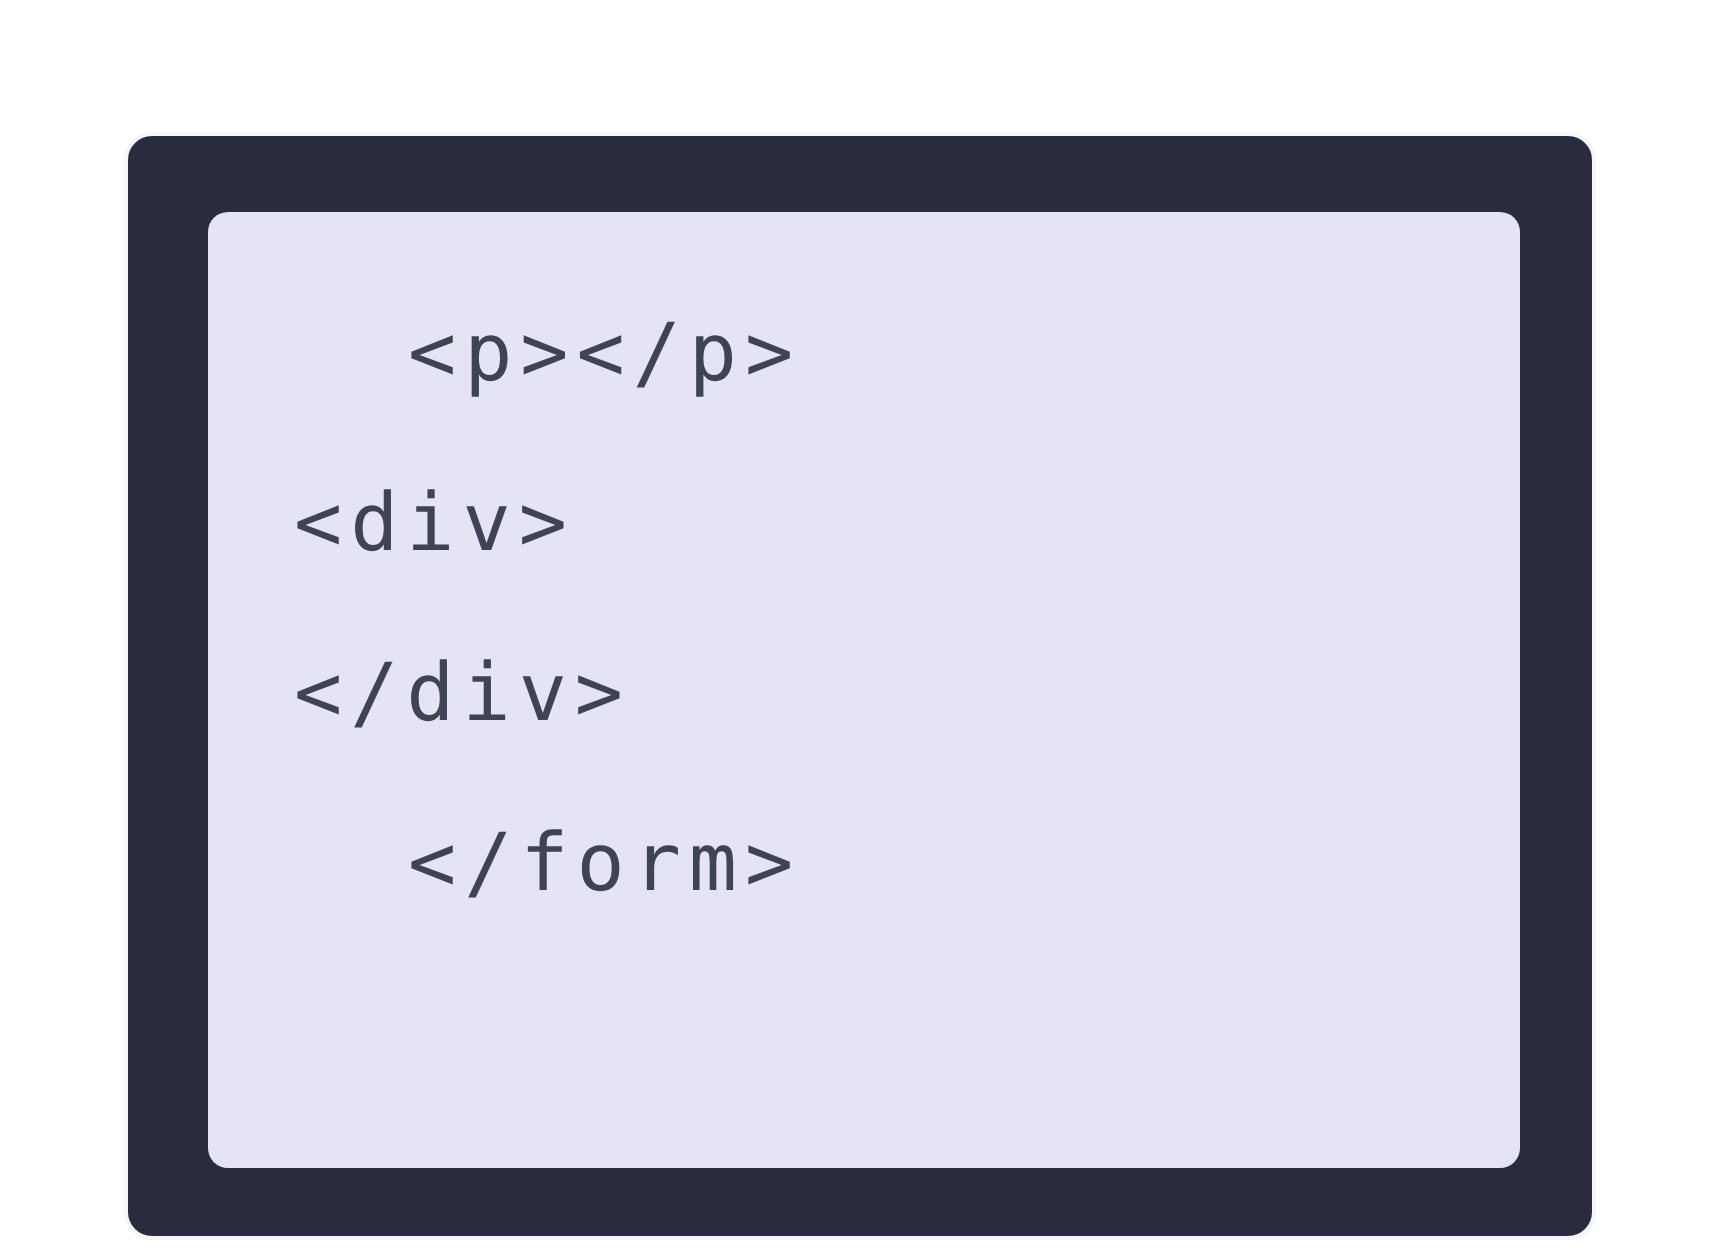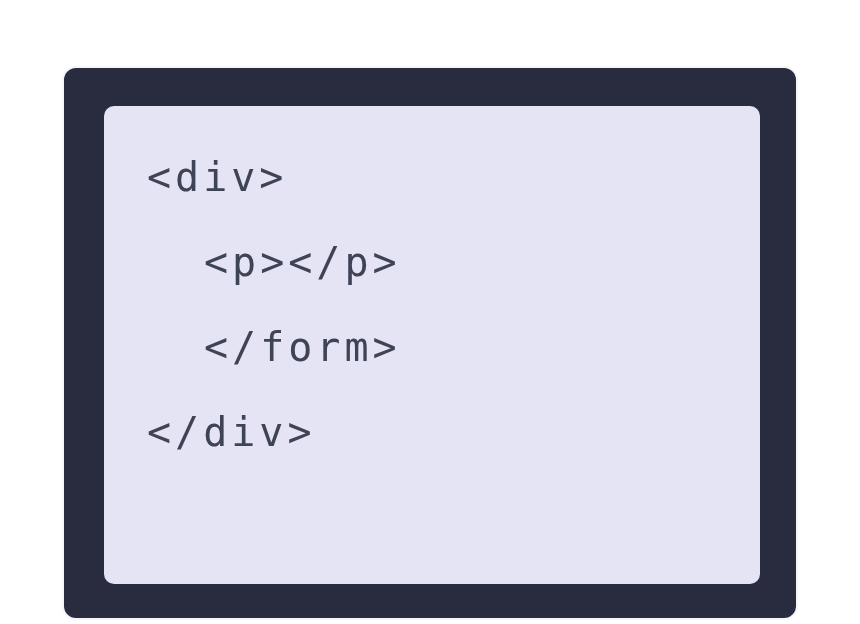--- a/index.html
+++ b/index.html
@@ -54,19 +54,19 @@
   .code-line.indent-1 {
     padding-left: 57px;
   }
 </style>
 </head>
 <body>
 
 <div class="stage">
   <div class="window-frame">
     <div class="code-panel">
+      <div class="code-line indent-1">&lt;p&gt;&lt;/p&gt;</div>
       <div class="code-line">&lt;div&gt;</div>
-      <div class="code-line indent-1">&lt;p&gt;&lt;/p&gt;</div>
+      <div class="code-line">&lt;/div&gt;</div>
       <div class="code-line indent-1">&lt;/form&gt;</div>
-      <div class="code-line">&lt;/div&gt;</div>
     </div>
   </div>
 </div>
 
 </body></html>

